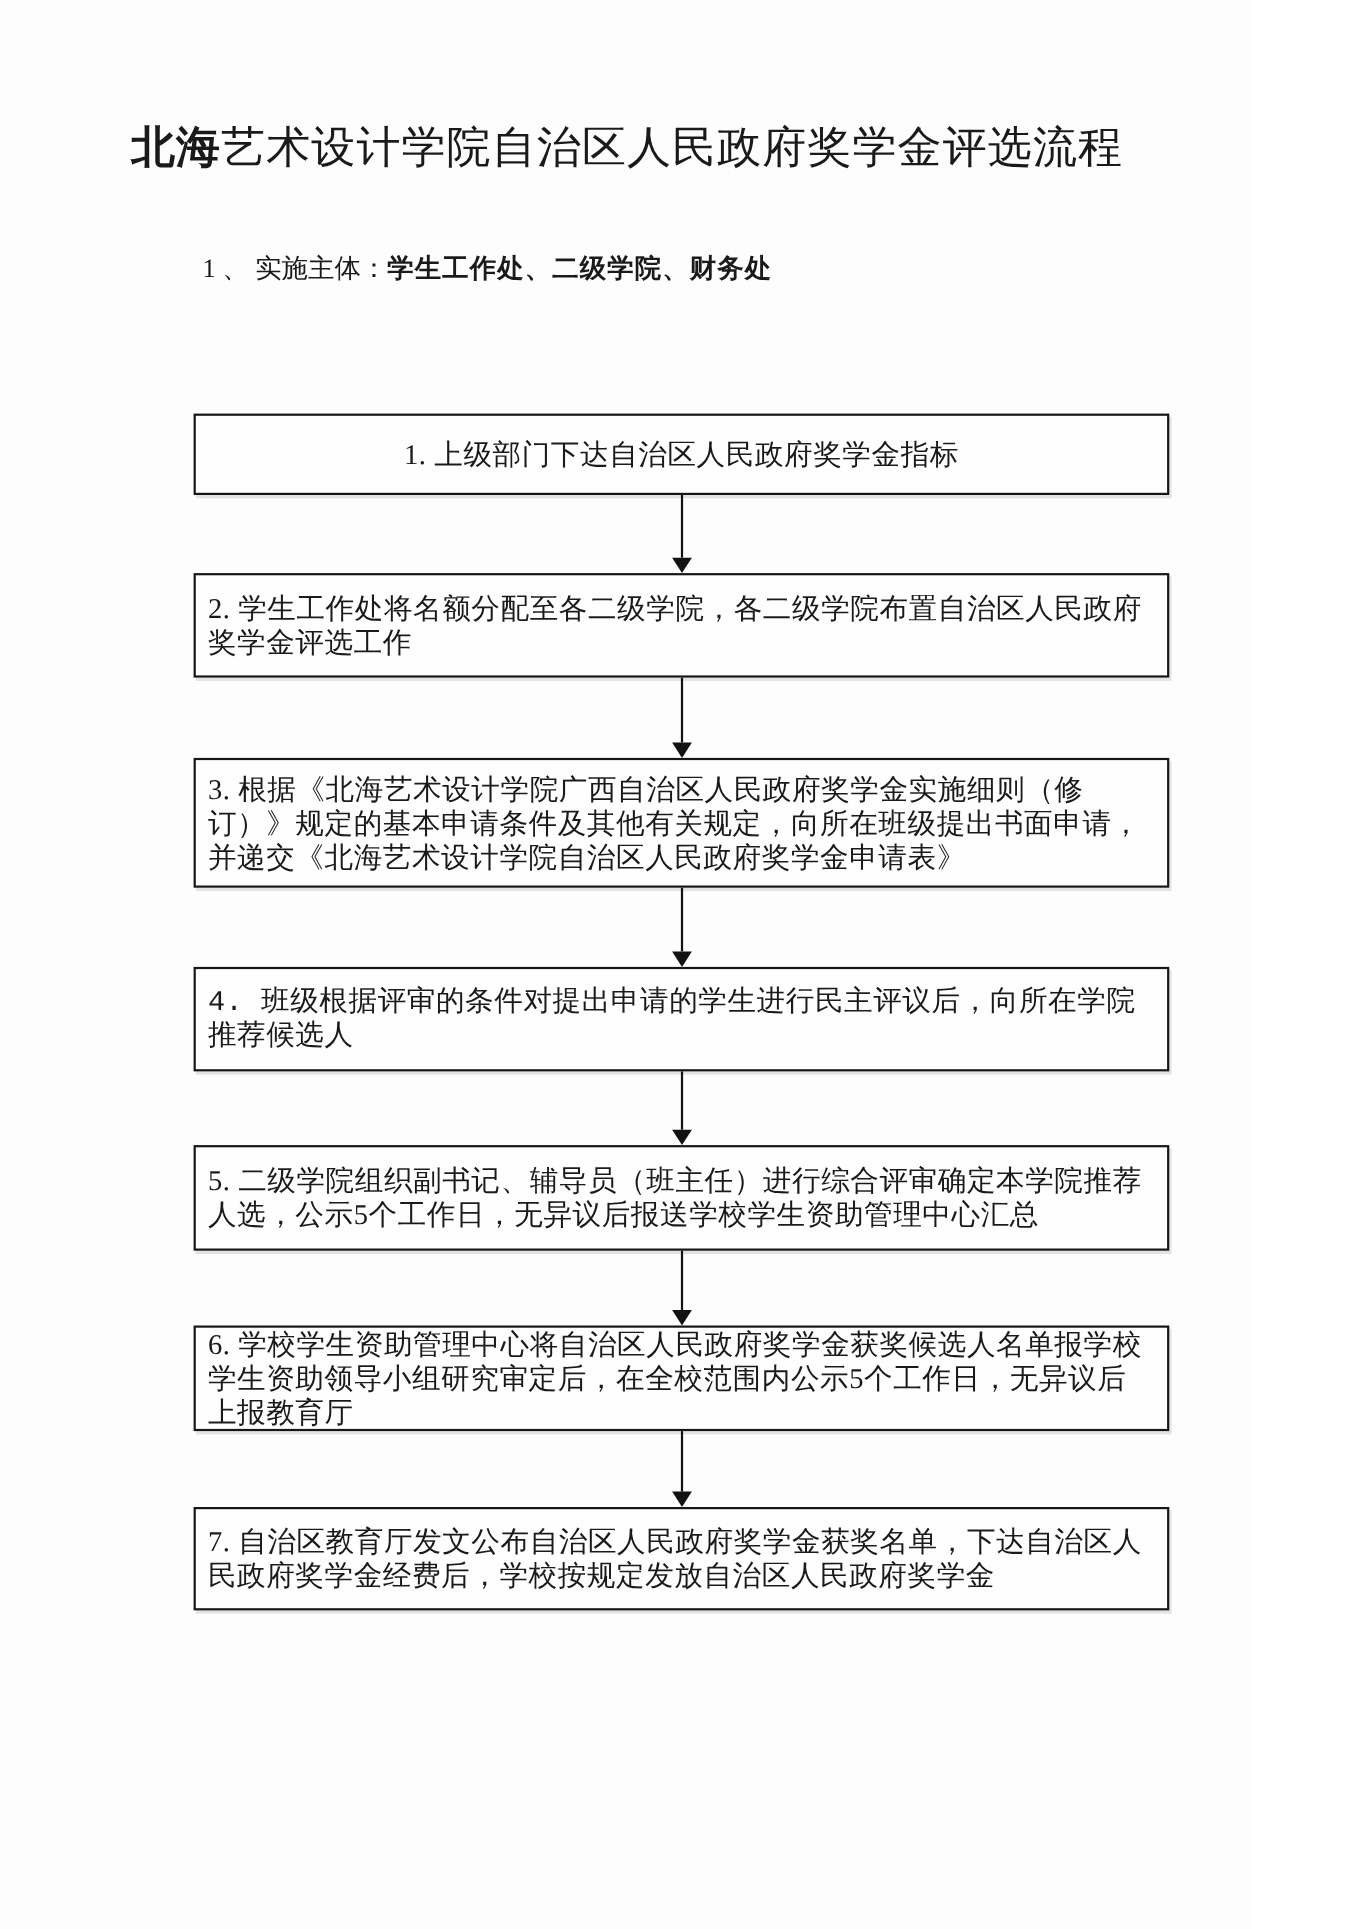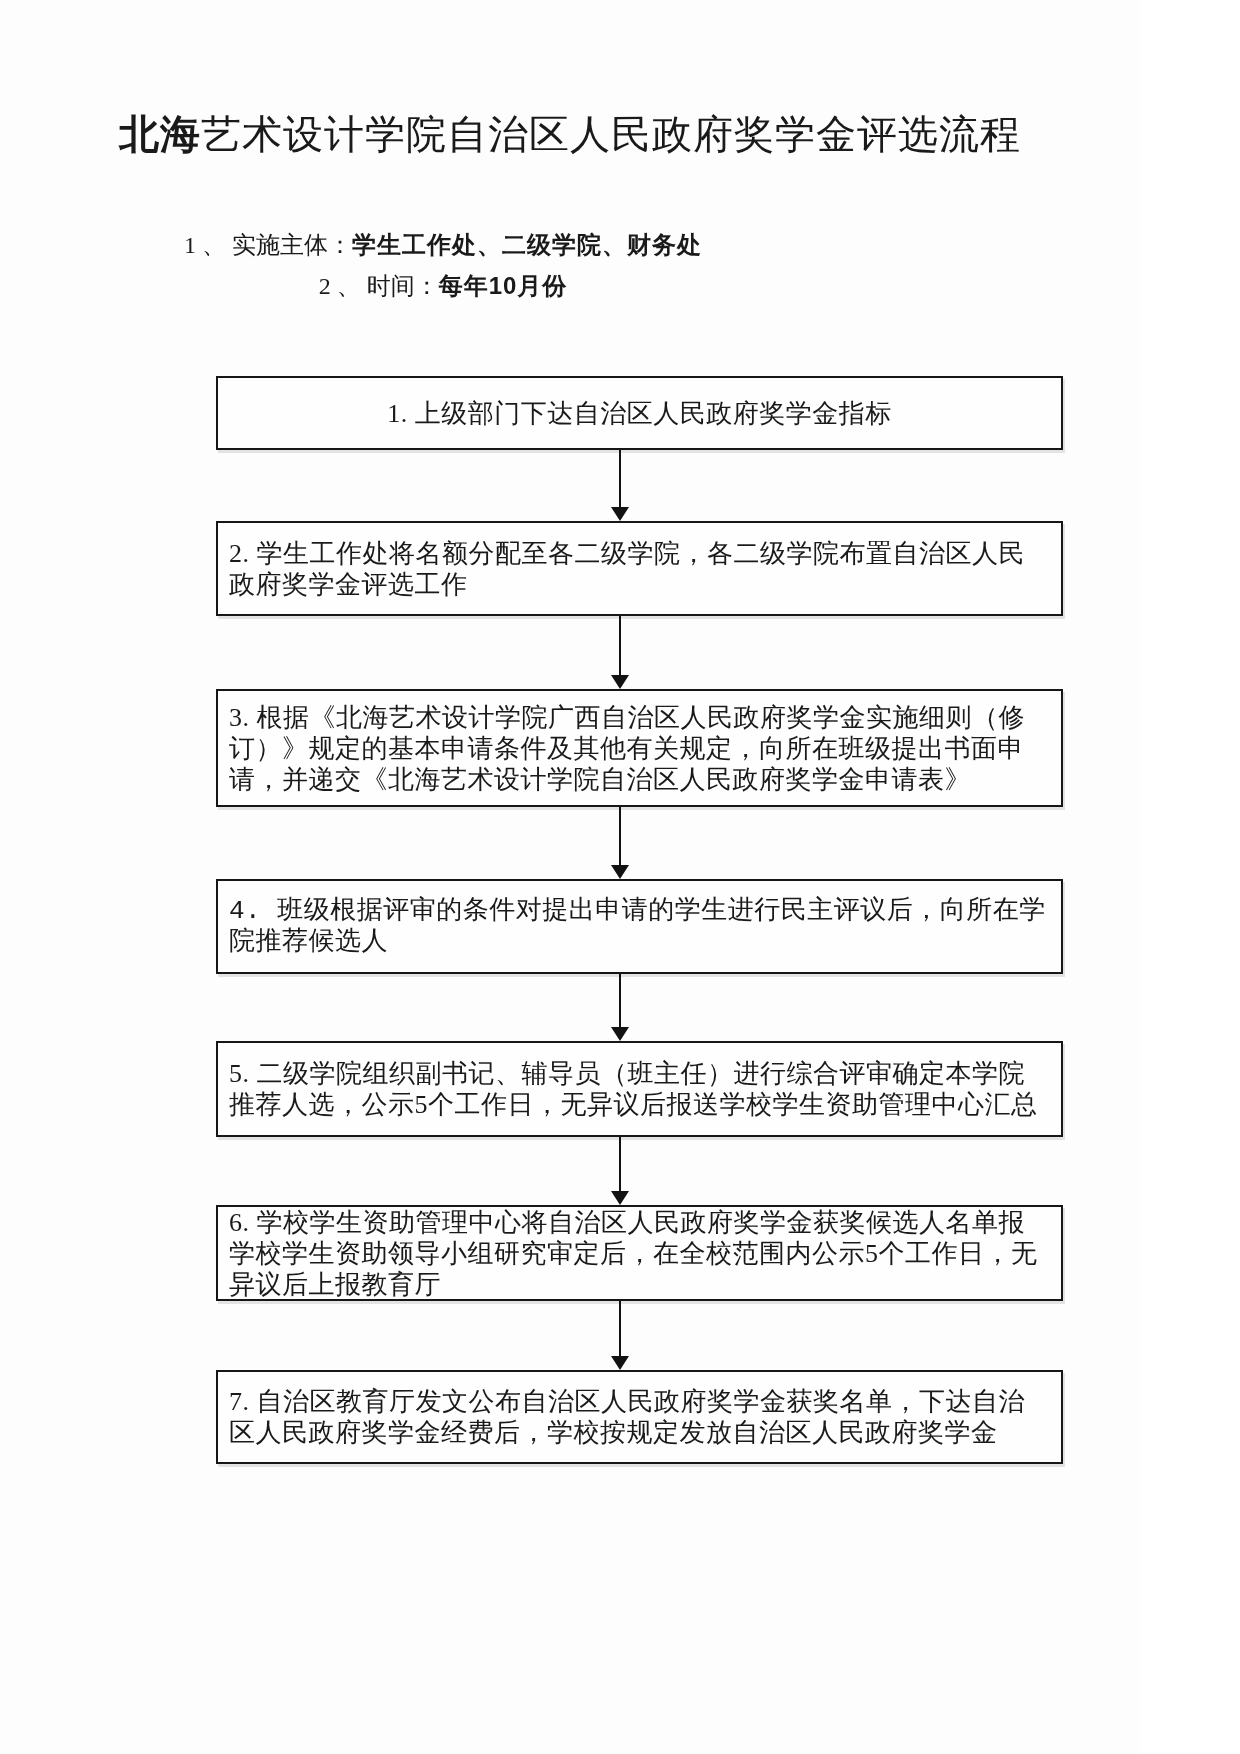--- a/index.html
+++ b/index.html
@@ -55,21 +55,20 @@
   .flow-box {
     border: 2px solid #161616;
     background: #fefefe;
     box-shadow: 2px 3px 0 rgba(0,0,0,0.10);
     display: flex;
     align-items: center;
     padding: 16px 11px;
     font-size: 26px;
     line-height: 31px;
     letter-spacing: 0.5px;
-    margin-left: 40px;
   }
   .flow-box.center { justify-content: center; text-align: center; }
   .s1 { height: 74px; }
   .s2 { height: 95px; }
   .s3 { height: 118px; }
   .s4 { height: 95px; font-family: Liberation Mono, monospace; }
   .s5 { height: 96px; }
   .s6 { height: 96px; }
   .s7 { height: 94px; }
   .flow-arrow {
@@ -93,21 +92,20 @@
 </style>
 </head>
 <body>
 
 <div class="page">
 
   <h1 class="doc-title"><span class="em">北海</span><span>艺术设计学院自治区人民政府奖学金评选流程</span></h1>
 
   <div class="intro">
     <div class="intro-item"><span class="marker">1、</span><span class="label">实施主体：</span><span class="value">学生工作处、二级学院、财务处</span></div>
-    <div class="intro-item"><span class="marker">2、</span><span class="label">时间：</span><span class="value">每年10月份</span></div>
   </div>
 
   <div class="flow">
 
     <div class="flow-box center s1">
         <span>1. 上级部门下达自治区人民政府奖学金指标</span>
       </div>
 
     <div class="flow-arrow g1">
       <div class="arrow-stem"></div>

